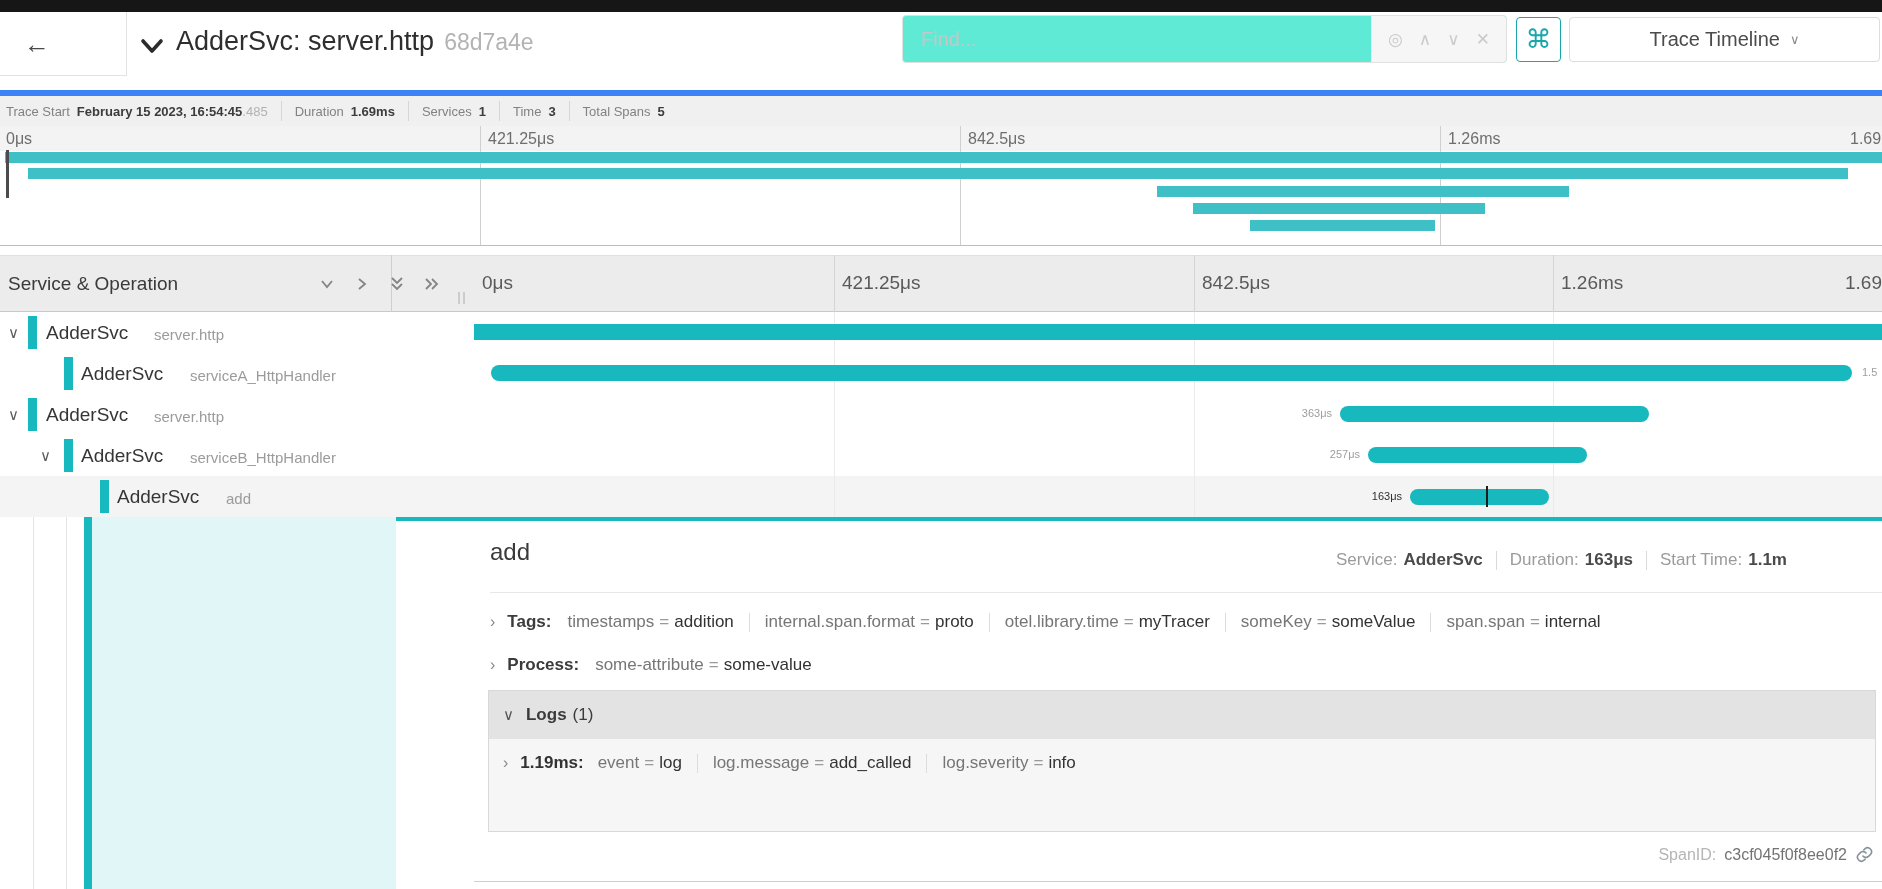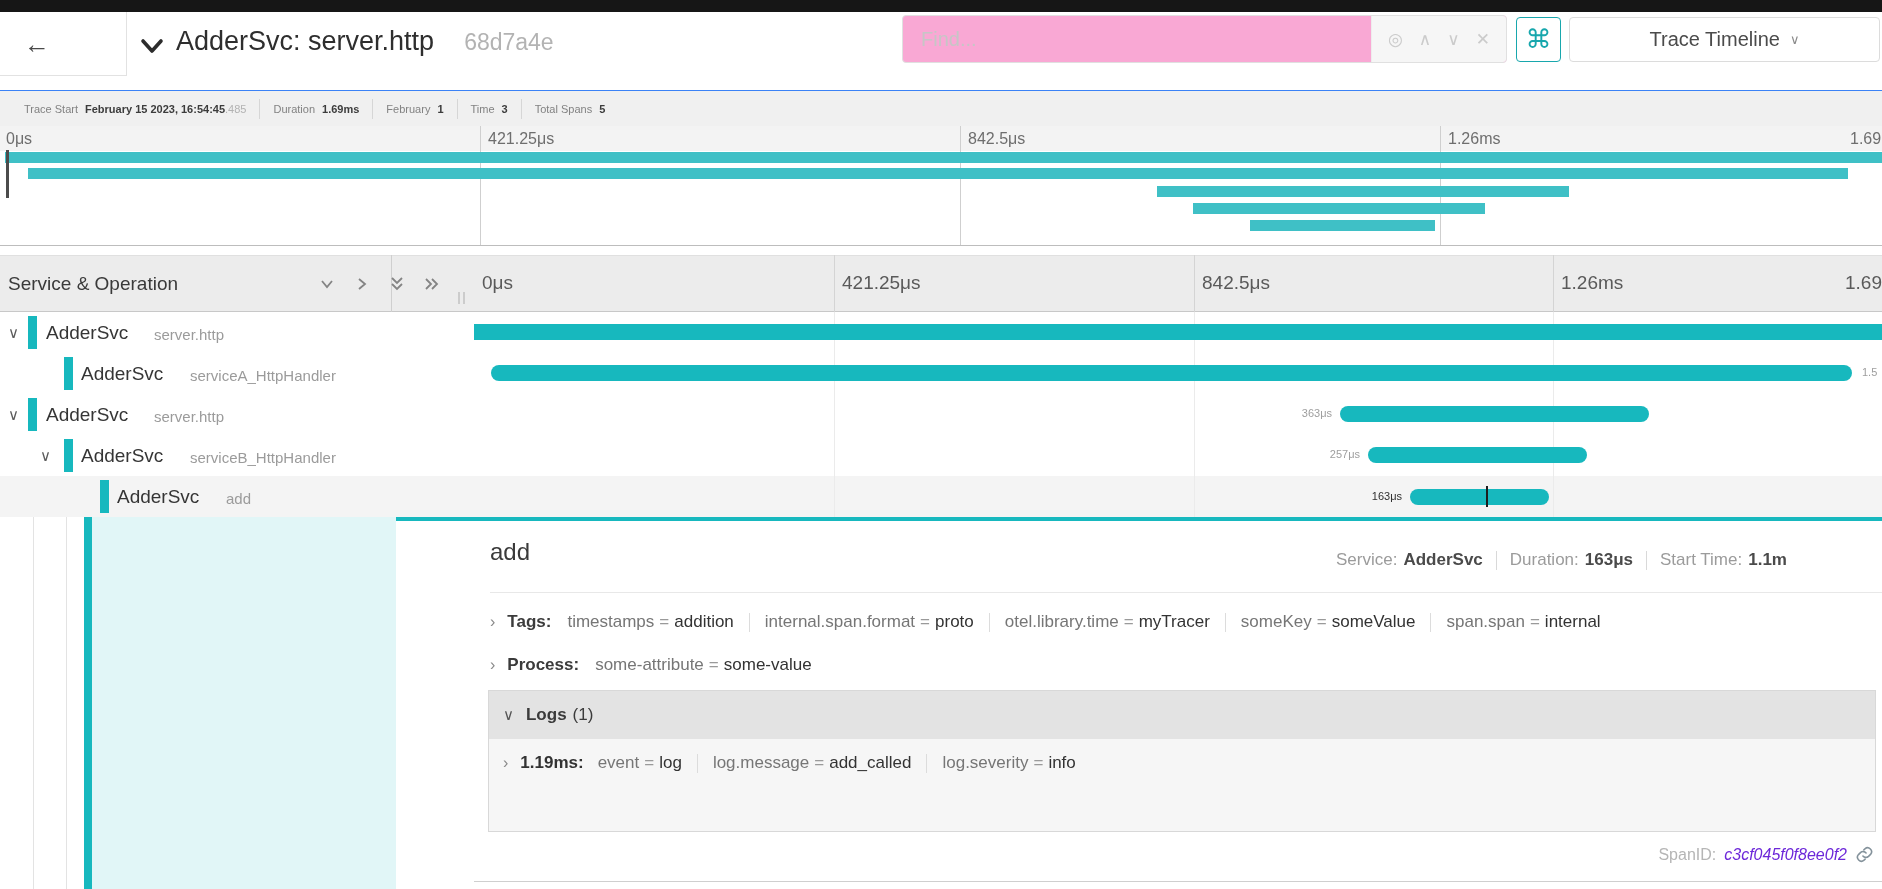--- a/index.html
+++ b/index.html
@@ -10,33 +10,33 @@
 
   
   .topbar { left:0; top:0; width:1882px; height:12px; background:#161616; }
 
   
   .pagehead { left:0; top:12px; width:1882px; height:78px; background:#fff; }
   .backcell { left:0; top:12px; width:127px; height:64px; background:#fff; border-right:1px solid #e2e2e2; border-bottom:1px solid #e2e2e2; display:flex; align-items:center; padding-left:24px; }
   .backarrow { font-size:26px; color:#4a4a4a; line-height:1; }
   .titlechev { left:138px; top:34px; }
   .tracetitle { left:176px; top:26px; font-size:27px; color:#2e2e2e; font-weight:500; white-space:nowrap; }
-  .traceid { color:#b3b3b3; font-weight:400; font-size:23px; margin-left:30px; }
-
-  .findbox { left:902px; top:15px; width:605px; height:48px; border:1px solid #e0e0e0; border-radius:4px; display:flex; overflow:hidden; background:#f9a8d4; }
+  .traceid { color:#b3b3b3; font-weight:400; font-size:23px; margin-left:10px; }
+
+  .findbox { left:902px; top:15px; width:605px; height:48px; border:1px solid #e0e0e0; border-radius:4px; display:flex; overflow:hidden; background:#5eead4; }
   .findbox input { flex:1; border:none; outline:none; font-size:20px; color:#444; padding:0 0 0 18px; font-family:"Liberation Sans", sans-serif; background:transparent; }
   .findbox input::placeholder { color:#c6c6c6; }
   .findsuffix { width:135px; background:#f6f6f6; border-left:1px solid #ededed; display:flex; align-items:center; justify-content:space-evenly; color:#cbcbcb; font-size:17px; }
   .findsuffix span { cursor:pointer; }
   .cmdbtn { left:1516px; top:17px; width:45px; height:45px; border:1px solid #18a7ad; border-radius:4px; color:#18a7ad; font-size:26px; display:flex; align-items:center; justify-content:center; background:#fff; }
   .viewbtn { left:1569px; top:17px; width:311px; height:45px; border:1px solid #dcdcdc; border-radius:4px; background:#fff; display:flex; align-items:center; justify-content:center; gap:10px; font-size:20px; color:#4b4b4b; }
   .viewbtn .caret { font-size:13px; color:#8a8a8a; }
 
   
-  .summary { left:0; top:90px; width:1882px; height:36px; background:#f0f0f0; border-top:1px solid #3b82f6; display:flex; align-items:center; padding-left:24px; font-size:11px; white-space:nowrap; }
+  .summary { left:0; top:90px; width:1882px; height:36px; background:#f0f0f0; border-top:6px solid #3b82f6; display:flex; align-items:center; padding-left:6px; font-size:13px; white-space:nowrap; }
   .summary .lbl { color:#828282; margin-right:7px; }
   .summary .val { color:#3c3c3c; font-weight:bold; }
   .summary .dim { color:#b2b2b2; }
   .summary .sep { width:1px; height:20px; background:#d6d6d6; margin:0 13px; }
 
   
   .minimap { left:0; top:126px; width:1882px; height:120px; background:#fff; border-bottom:1px solid #bdbdbd; }
   .mlabelrow { left:0; top:126px; width:1882px; height:25px; background:#f3f3f3; }
   .mtickline { top:126px; width:1px; height:119px; background:#cfcfcf; }
   .mlabel { top:130px; font-size:16px; color:#6e6e6e; white-space:nowrap; }
@@ -90,21 +90,21 @@
   .logsbox { left:488px; top:690px; width:1388px; height:142px; border:1px solid #d8d8d8; background:#f6f6f6; }
   .logshead { position:absolute; left:0; top:0; width:100%; height:48px; background:#e3e3e3; display:flex; align-items:center; padding-left:14px; font-size:17px; }
   .logshead .chev { color:#555; font-size:15px; margin-right:12px; cursor:pointer; }
   .logshead .b { font-weight:bold; color:#3b3b3b; margin-right:6px; }
   .logshead .c { color:#3b3b3b; }
   .logrow { position:absolute; left:14px; top:62px; }
   .logrow .time { font-weight:bold; color:#333; margin-right:14px; }
   .lognote { position:absolute; left:14px; top:105px; font-size:15px; color:#9b9b9b; }
   .spanidrow { left:1374px; top:845px; width:500px; display:flex; align-items:center; justify-content:flex-end; gap:8px; font-size:16px; white-space:nowrap; }
   .spanidrow .lbl { color:#b5b5b5; }
-  .spanidrow .val { color:#6d28d9;font-style:italic; }
+  .spanidrow .val { color:#737373; }
   .dbottom { left:474px; top:881px; width:1408px; height:1px; background:#cfcfcf; }
 </style>
 </head>
 <body>
 
 <div id="app">
 
   <div class="abs topbar"></div>
 
   <div class="abs pagehead"></div>
@@ -138,21 +138,21 @@
   </div>
 
   <div class="abs summary">
     <span class="lbl">Trace Start</span>
     <span class="val">February 15 2023, 16:54:45</span>
     <span class="dim">.485</span>
     <span class="sep"></span>
     <span class="lbl">Duration</span>
     <span class="val">1.69ms</span>
     <span class="sep"></span>
-    <span class="lbl">February</span>
+    <span class="lbl">Services</span>
     <span class="val">1</span>
     <span class="sep"></span>
     <span class="lbl">Time</span>
     <span class="val">3</span>
     <span class="sep"></span>
     <span class="lbl">Total Spans</span>
     <span class="val">5</span>
   </div>
 
   <div class="abs minimap"></div>

